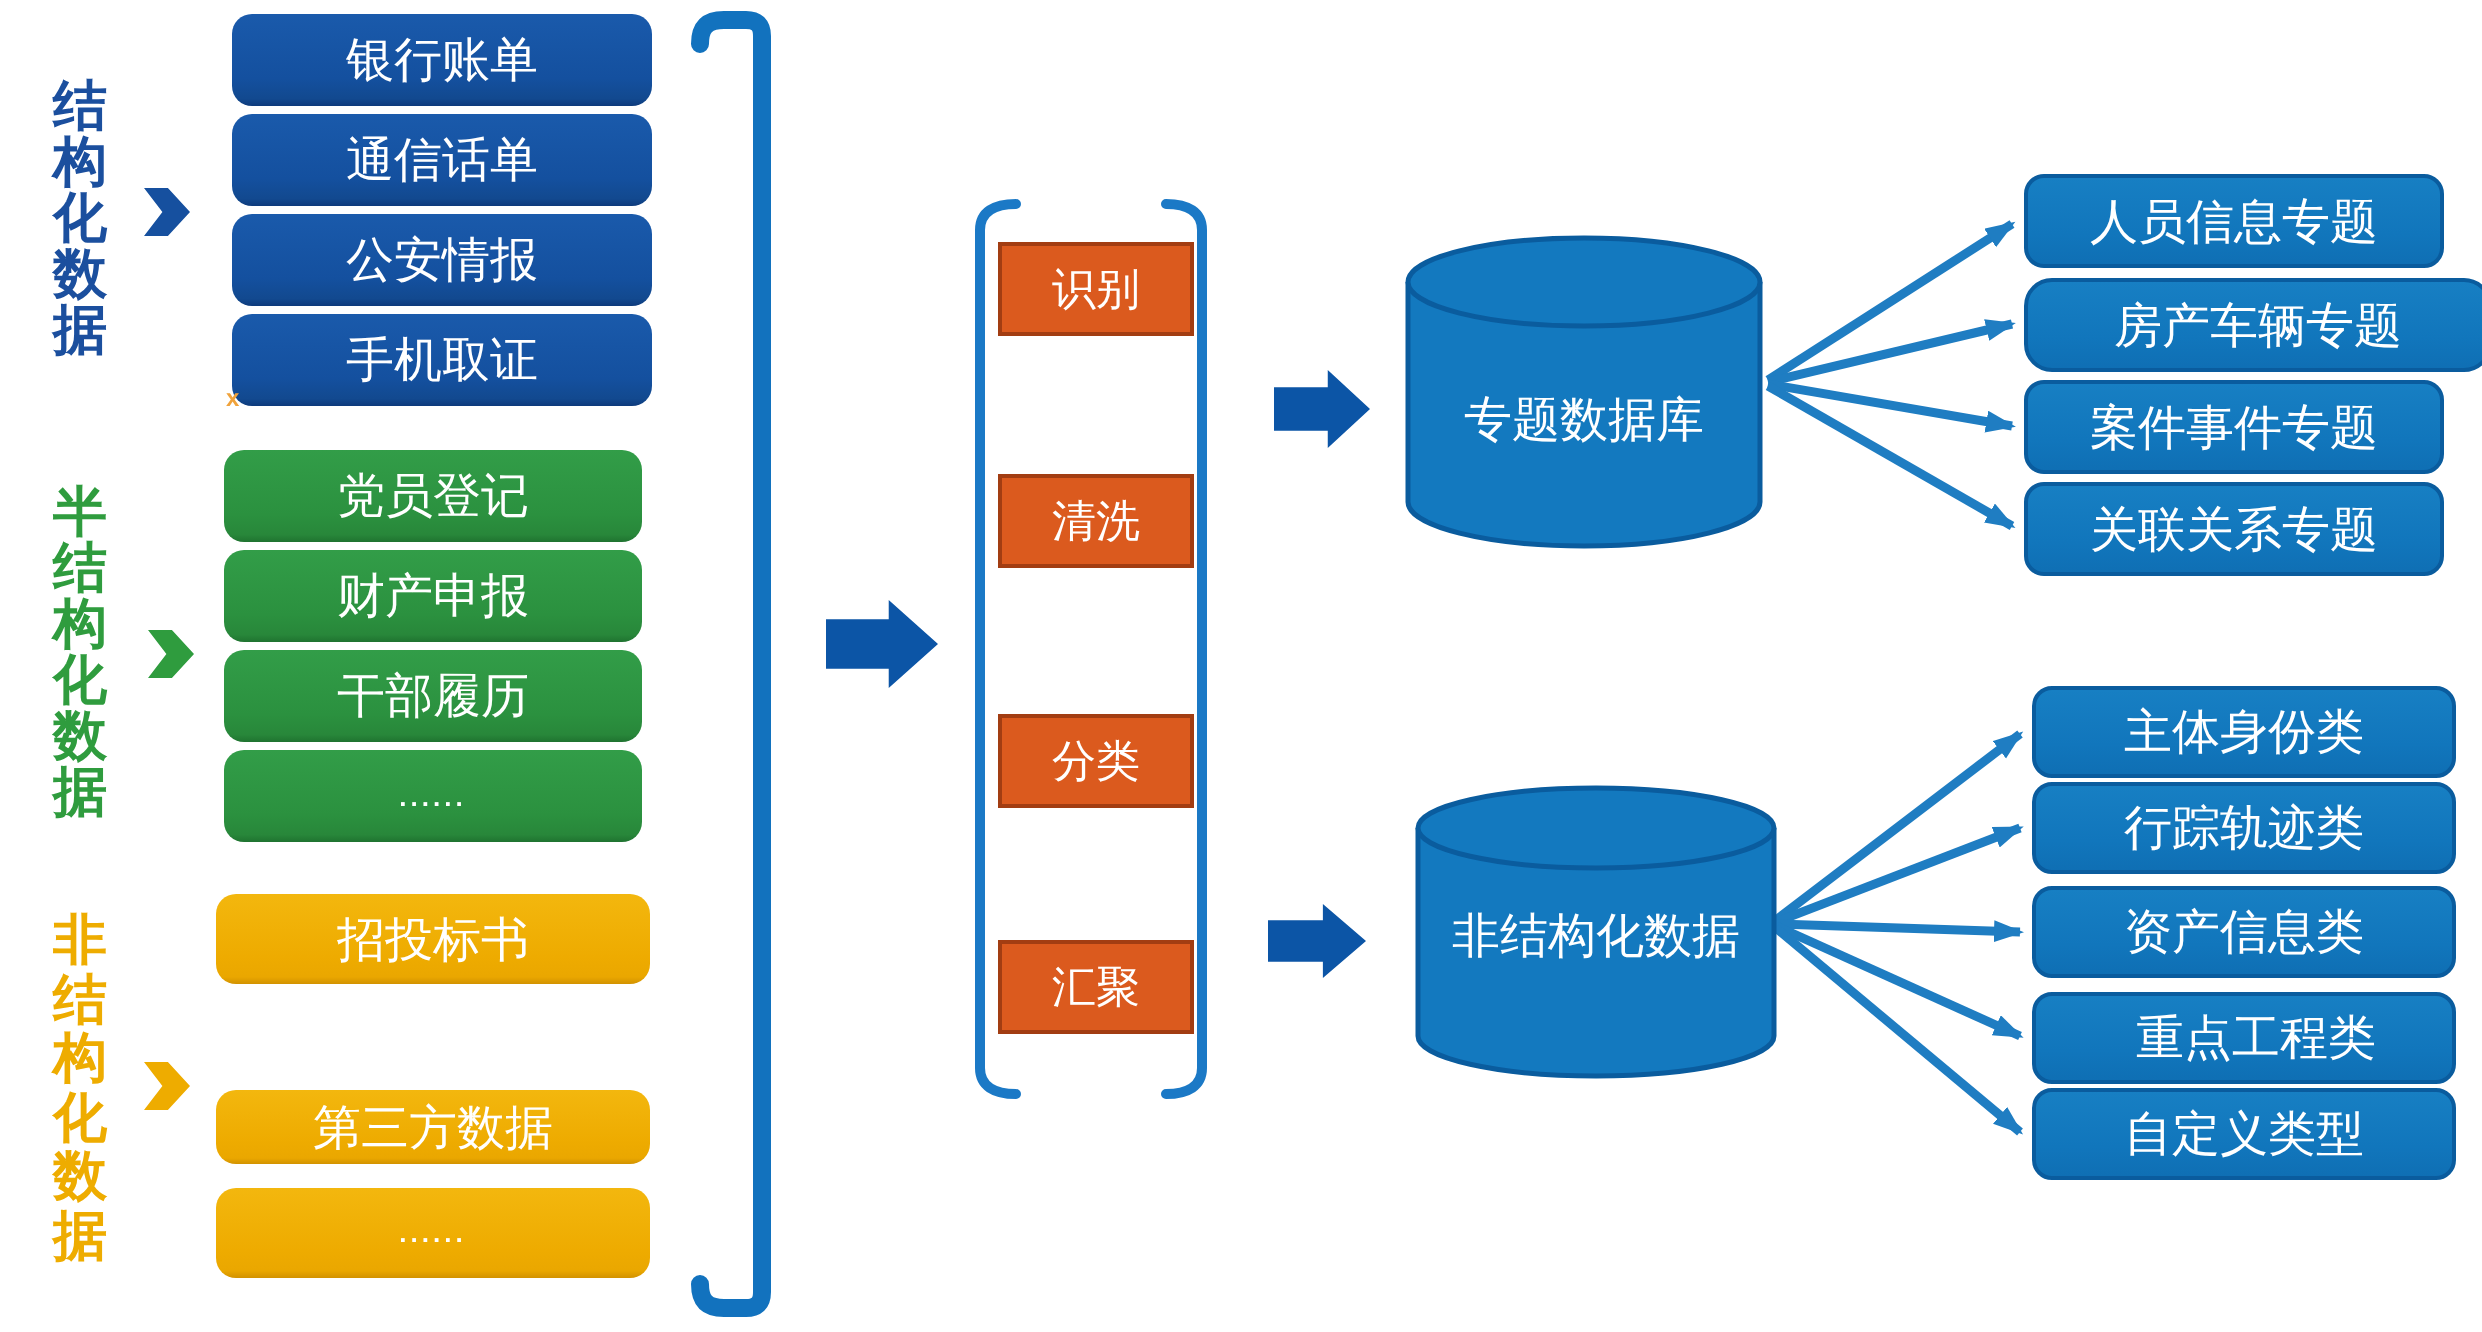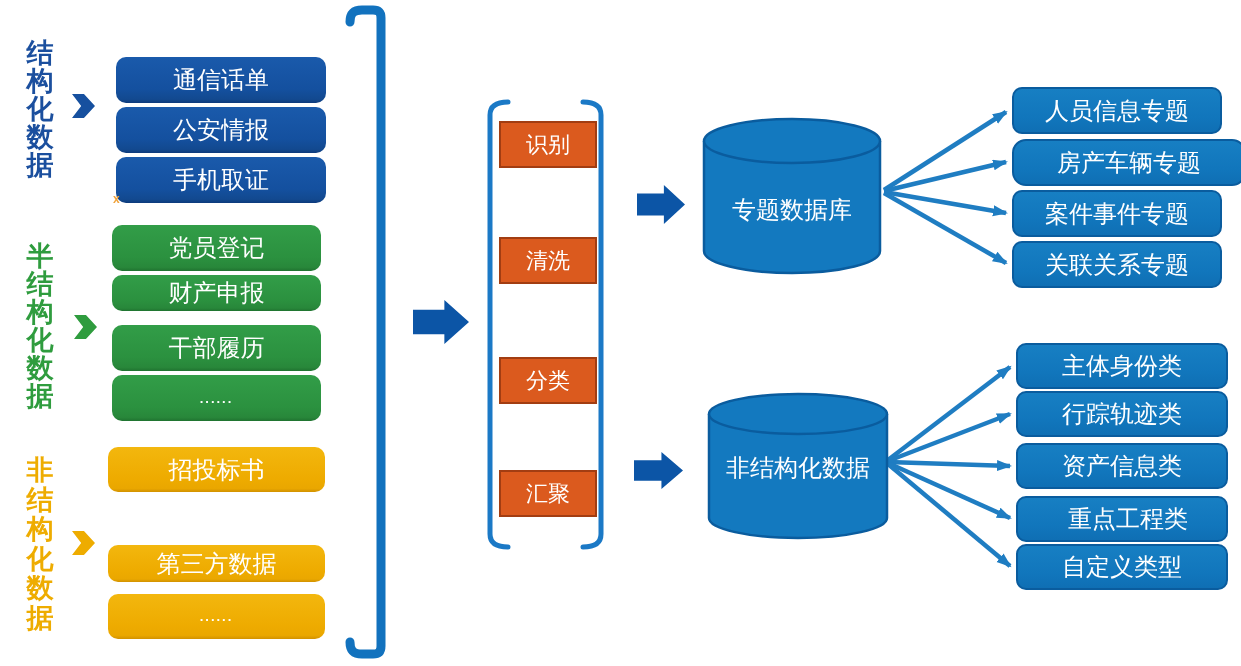--- a/index.html
+++ b/index.html
@@ -92,28 +92,29 @@
   </svg>
 
   <div class="vlabel blue" style="left:24px;top:39px;">结构化数据</div>
   <div class="vlabel green" style="left:24px;top:242px;">半结构化数据</div>
   <div class="vlabel yellow" style="left:24px;top:456px;line-height:29.5px;">非结构化数据</div>
 
   <div class="chev blue" style="left:72px;top:94px;"></div>
   <div class="chev green" style="left:74px;top:315px;"></div>
   <div class="chev yellow" style="left:72px;top:531px;"></div>
 
+  <div class="lbox blue" style="left:116px;top:7px;width:210px;height:46px;">银行账单</div>
   <div class="lbox blue" style="left:116px;top:57px;width:210px;height:46px;">通信话单</div>
   <div class="lbox blue" style="left:116px;top:107px;width:210px;height:46px;">公安情报</div>
   <div class="lbox blue" style="left:116px;top:157px;width:210px;height:46px;">手机取证</div>
 
   <span class="artifact" style="left:113px;top:193px;">x</span>
 
   <div class="lbox green" style="left:112px;top:225px;width:209px;height:46px;">党员登记</div>
-  <div class="lbox green" style="left:112px;top:275px;width:209px;height:36px;">财产申报</div>
+  <div class="lbox green" style="left:112px;top:275px;width:209px;height:46px;">财产申报</div>
   <div class="lbox green" style="left:112px;top:325px;width:209px;height:46px;">干部履历</div>
   <div class="lbox green" style="left:112px;top:375px;width:209px;height:46px;">
       <span class="dots">......</span>
     </div>
 
   <div class="lbox yellow" style="left:108px;top:447px;width:217px;height:45px;">招投标书</div>
   <div class="lbox yellow" style="left:108px;top:545px;width:217px;height:37px;">第三方数据</div>
   <div class="lbox yellow" style="left:108px;top:594px;width:217px;height:45px;">
       <span class="dots">......</span>
     </div>

